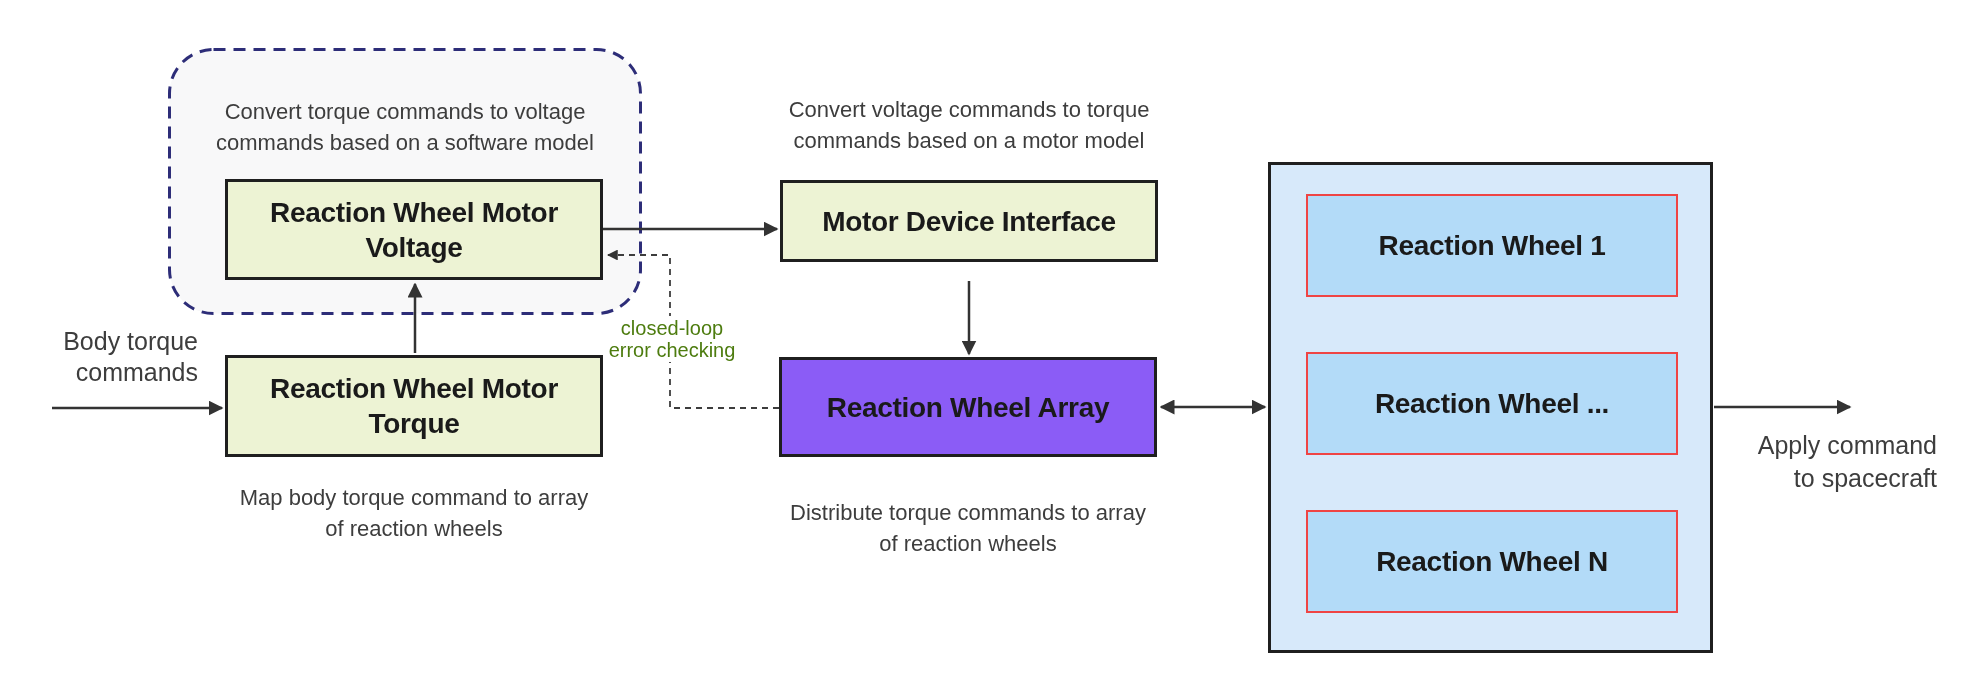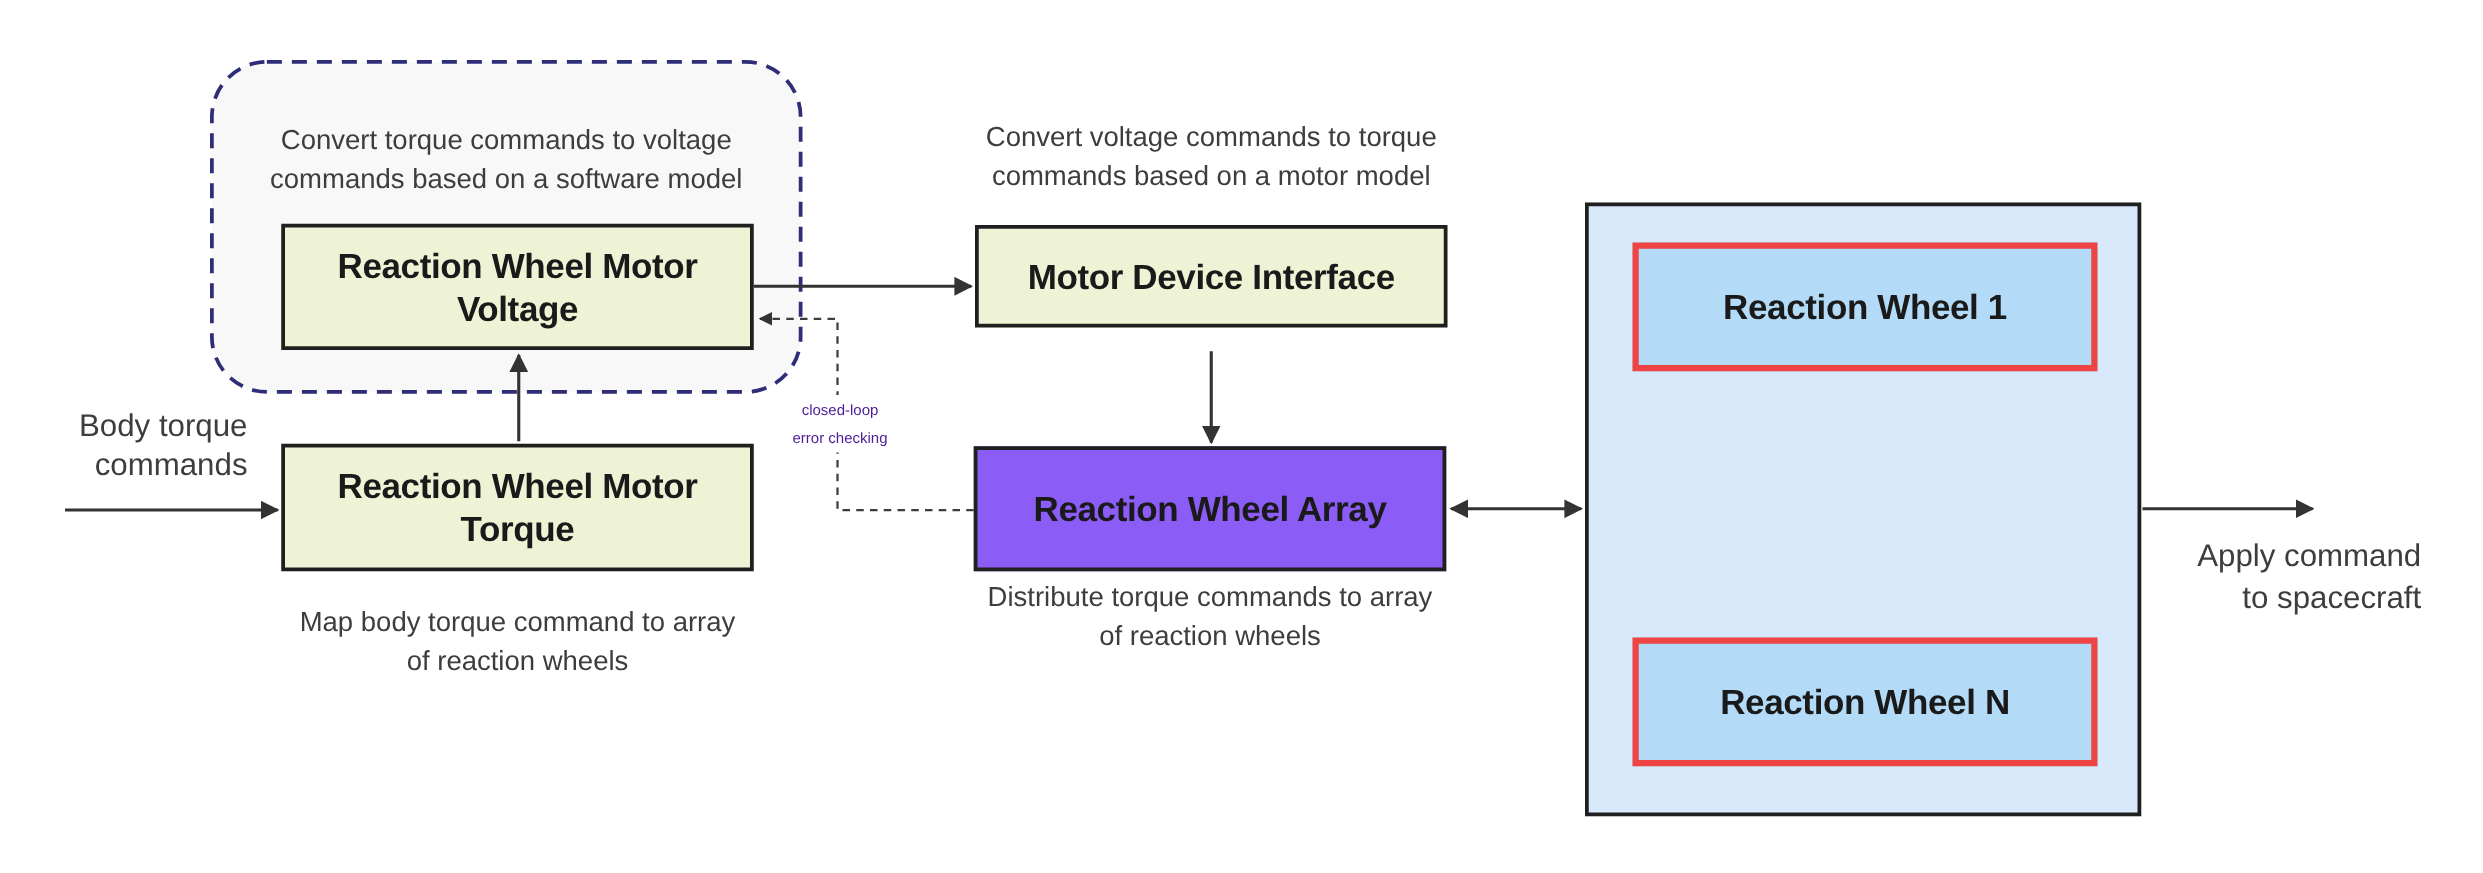--- a/index.html
+++ b/index.html
@@ -13,30 +13,30 @@
     display:flex;align-items:center;justify-content:center;text-align:center;
     font-weight:700;font-size:28px;line-height:35px;color:#1a1a1a;letter-spacing:-0.3px;
     white-space:pre-line;
   }
   .node.yellow{background:#edf3d4;}
   .node.blue{background:#8b5cf6;}
   .wheel-container{
     position:absolute;box-sizing:border-box;border:3px solid #1f1f1f;background:#d7e9fa;
   }
   .wheel{
-    position:absolute;box-sizing:border-box;border:5px solid #ef4444;background:#b3dbf8;
+    position:absolute;box-sizing:border-box;border:2px solid #ef4444;background:#b3dbf8;
     display:flex;align-items:center;justify-content:center;text-align:center;
     font-weight:700;font-size:28px;color:#1a1a1a;letter-spacing:-0.3px;
   }
   .caption{
     position:absolute;text-align:center;color:#3d3d3d;font-size:22px;line-height:31px;
     white-space:pre-line;
   }
   .small-label{
-    position:absolute;text-align:center;color:#4c1d95;font-size:12px;line-height:22px;
+    position:absolute;text-align:center;color:#4d7c0f;font-size:20px;line-height:22px;
     background:#ffffff;white-space:pre-line;padding:1px 2px;
   }
   .side-label{
     position:absolute;text-align:right;color:#3d3d3d;font-size:25px;line-height:32px;
     white-space:pre-line;
   }
 </style>
 </head>
 <body>
 
@@ -71,21 +71,21 @@
 
   <div class="caption" style="left:185px;top:96px;width:440px;">Convert torque commands to voltage
 commands based on a software model</div>
 
   <div class="side-label" style="left:18px;top:326px;width:180px;line-height:31px;">Body torque
 commands</div>
 
   <div class="caption" style="left:194px;top:482px;width:440px;">Map body torque command to array
 of reaction wheels</div>
 
-  <div class="caption" style="left:748px;top:462px;width:440px;">Distribute torque commands to array
+  <div class="caption" style="left:748px;top:497px;width:440px;">Distribute torque commands to array
 of reaction wheels</div>
 
   <div class="small-label" style="left:594px;top:316px;width:152px;">closed-loop
 error checking</div>
 
   <div class="side-label" style="left:1717px;top:429px;width:220px;line-height:33px;">Apply command
 to spacecraft</div>
 
   <div class="node yellow" style="left:225px;top:179px;width:378px;height:101px;">
     <span>Reaction Wheel Motor
@@ -102,18 +102,21 @@
   </div>
 
   <div class="node blue" style="left:779px;top:357px;width:378px;height:100px;">
     <span>Reaction Wheel Array</span>
   </div>
 
   <div class="wheel-container" style="left:1268px;top:162px;width:445px;height:491px;">
     <div class="wheel" style="left:35px;top:29px;width:372px;height:103px;">
       <span>Reaction Wheel 1</span>
     </div>
+    <div class="wheel" style="left:35px;top:187px;width:372px;height:103px;">
+      <span>Reaction Wheel ...</span>
+    </div>
     <div class="wheel" style="left:35px;top:345px;width:372px;height:103px;">
       <span>Reaction Wheel N</span>
     </div>
   </div>
 
 </div>
 
 </body></html>

